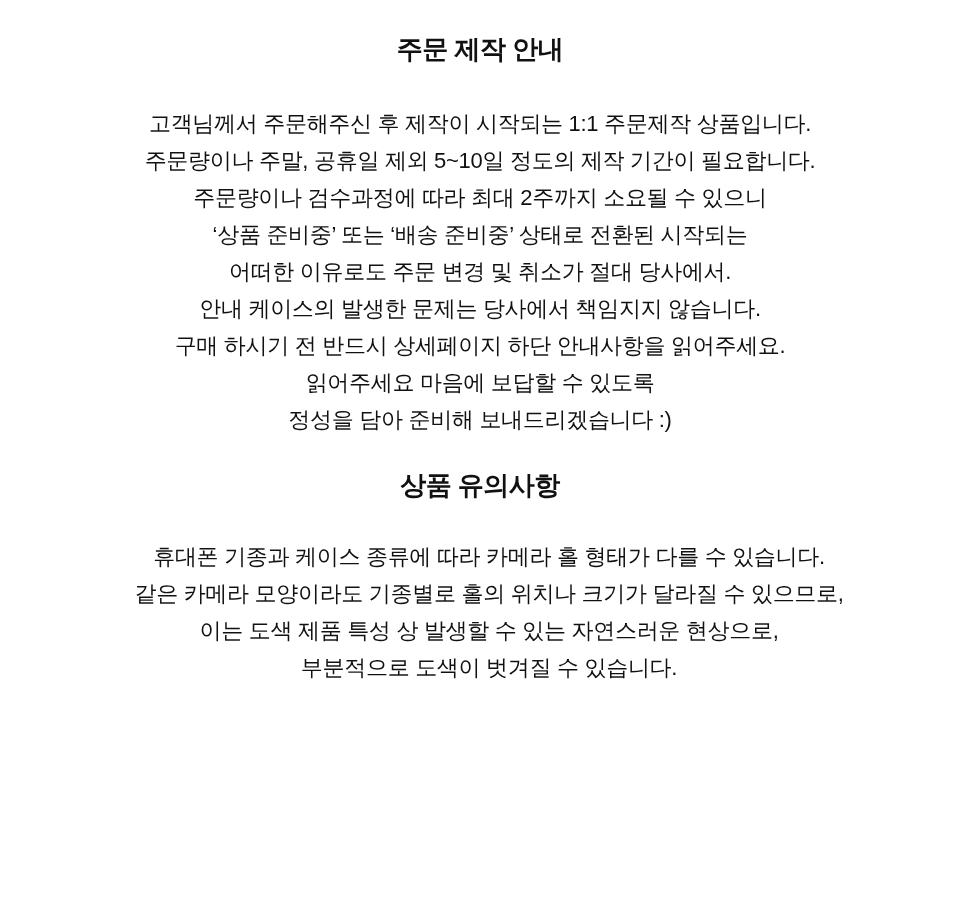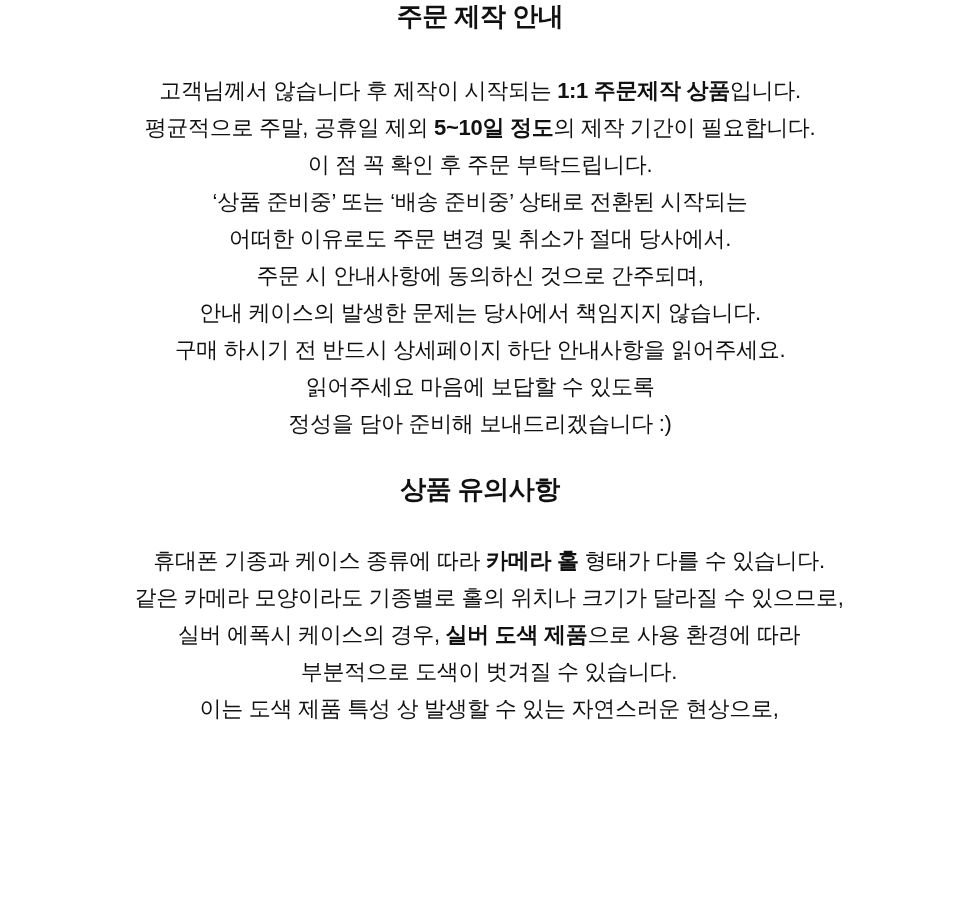--- a/index.html
+++ b/index.html
@@ -8,74 +8,73 @@
     background: #ffffff;
   }
   body {
     width: 960px;
     height: 907px;
     overflow: hidden;
     font-family: "Liberation Sans", "DejaVu Sans", sans-serif;
     color: #111111;
   }
   main {
+    padding-top: 33px;
     text-align: center;
   }
   .section-heading {
     margin: 0;
     font-size: 26px;
     line-height: 32px;
     font-weight: 700;
     letter-spacing: -0.5px;
   }
   .section-body {
     font-size: 22px;
     line-height: 37px;
     letter-spacing: -0.3px;
   }
   .section-body .line {
     margin: 0;
   }
   .section-body .bold {
-    font-weight: 700;
+    font-weight: 400;
   }
   #section-order-guide .section-body {
     margin-top: 40px;
   }
   #section-product-notice {
     margin-top: 31px;
   }
   #section-product-notice .section-body {
     margin-top: 37px;
     margin-left: 18px;
   }
 </style>
 </head>
 <body>
 
 <main>
   <section id="section-order-guide">
     <h2 class="section-heading">주문 제작 안내</h2>
     <div class="section-body">
-        <p class="line"><span class="">고객님께서 않습니다 후 제작이 시작되는 </span><span class="bold">1:1 주문제작 상품</span><span class="">입니다.</span></p>
-        <p class="line"><span class="">평균적으로 주말, 공휴일 제외 </span><span class="bold">5~10일 정도</span><span class="">의 제작 기간이 필요합니다.</span></p>
-        <p class="line"><span class="">이 점 꼭 확인 후 주문 부탁드립니다.</span></p>
+        <p class="line"><span class="">고객님께서 주문해주신 후 제작이 시작되는 </span><span class="bold">1:1 주문제작 상품</span><span class="">입니다.</span></p>
+        <p class="line"><span class="">주문량이나 주말, 공휴일 제외 </span><span class="bold">5~10일 정도</span><span class="">의 제작 기간이 필요합니다.</span></p>
+        <p class="line"><span class="">주문량이나 검수과정에 따라 </span><span class="bold">최대 2주</span><span class="">까지 소요될 수 있으니</span></p>
         <p class="line"><span class="">‘상품 준비중’ 또는 ‘배송 준비중’ 상태로 전환된 시작되는</span></p>
         <p class="line"><span class="">어떠한 이유로도 주문 변경 및 취소가 절대 당사에서.</span></p>
-        <p class="line"><span class="">주문 시 안내사항에 동의하신 것으로 간주되며,</span></p>
         <p class="line"><span class="">안내 케이스의 발생한 문제는 당사에서 책임지지 않습니다.</span></p>
         <p class="line"><span class="">구매 하시기 전 반드시 상세페이지 하단 안내사항을 읽어주세요.</span></p>
         <p class="line"><span class="">읽어주세요 마음에 보답할 수 있도록</span></p>
         <p class="line"><span class="">정성을 담아 준비해 보내드리겠습니다 :)</span></p>
       </div>
   </section>
 
   <section id="section-product-notice">
     <h2 class="section-heading">상품 유의사항</h2>
     <div class="section-body">
         <p class="line"><span class="">휴대폰 기종과 케이스 종류에 따라 </span><span class="bold">카메라 홀</span><span class=""> 형태가 다를 수 있습니다.</span></p>
         <p class="line"><span class="">같은 카메라 모양이라도 기종별로 홀의 위치나 크기가 달라질 수 있으므로,</span></p>
-        <p class="line"><span class="">실버 에폭시 케이스의 경우, </span><span class="bold">실버 도색 제품</span><span class="">으로 사용 환경에 따라</span></p>
+        <p class="line"><span class="">이는 도색 제품 특성 상 발생할 수 있는 자연스러운 현상으로,</span></p>
         <p class="line"><span class="">부분적으로 도색이 벗겨질 수 있습니다.</span></p>
-        <p class="line"><span class="">이는 도색 제품 특성 상 발생할 수 있는 자연스러운 현상으로,</span></p>
       </div>
   </section>
 </main>
 
 </body></html>

